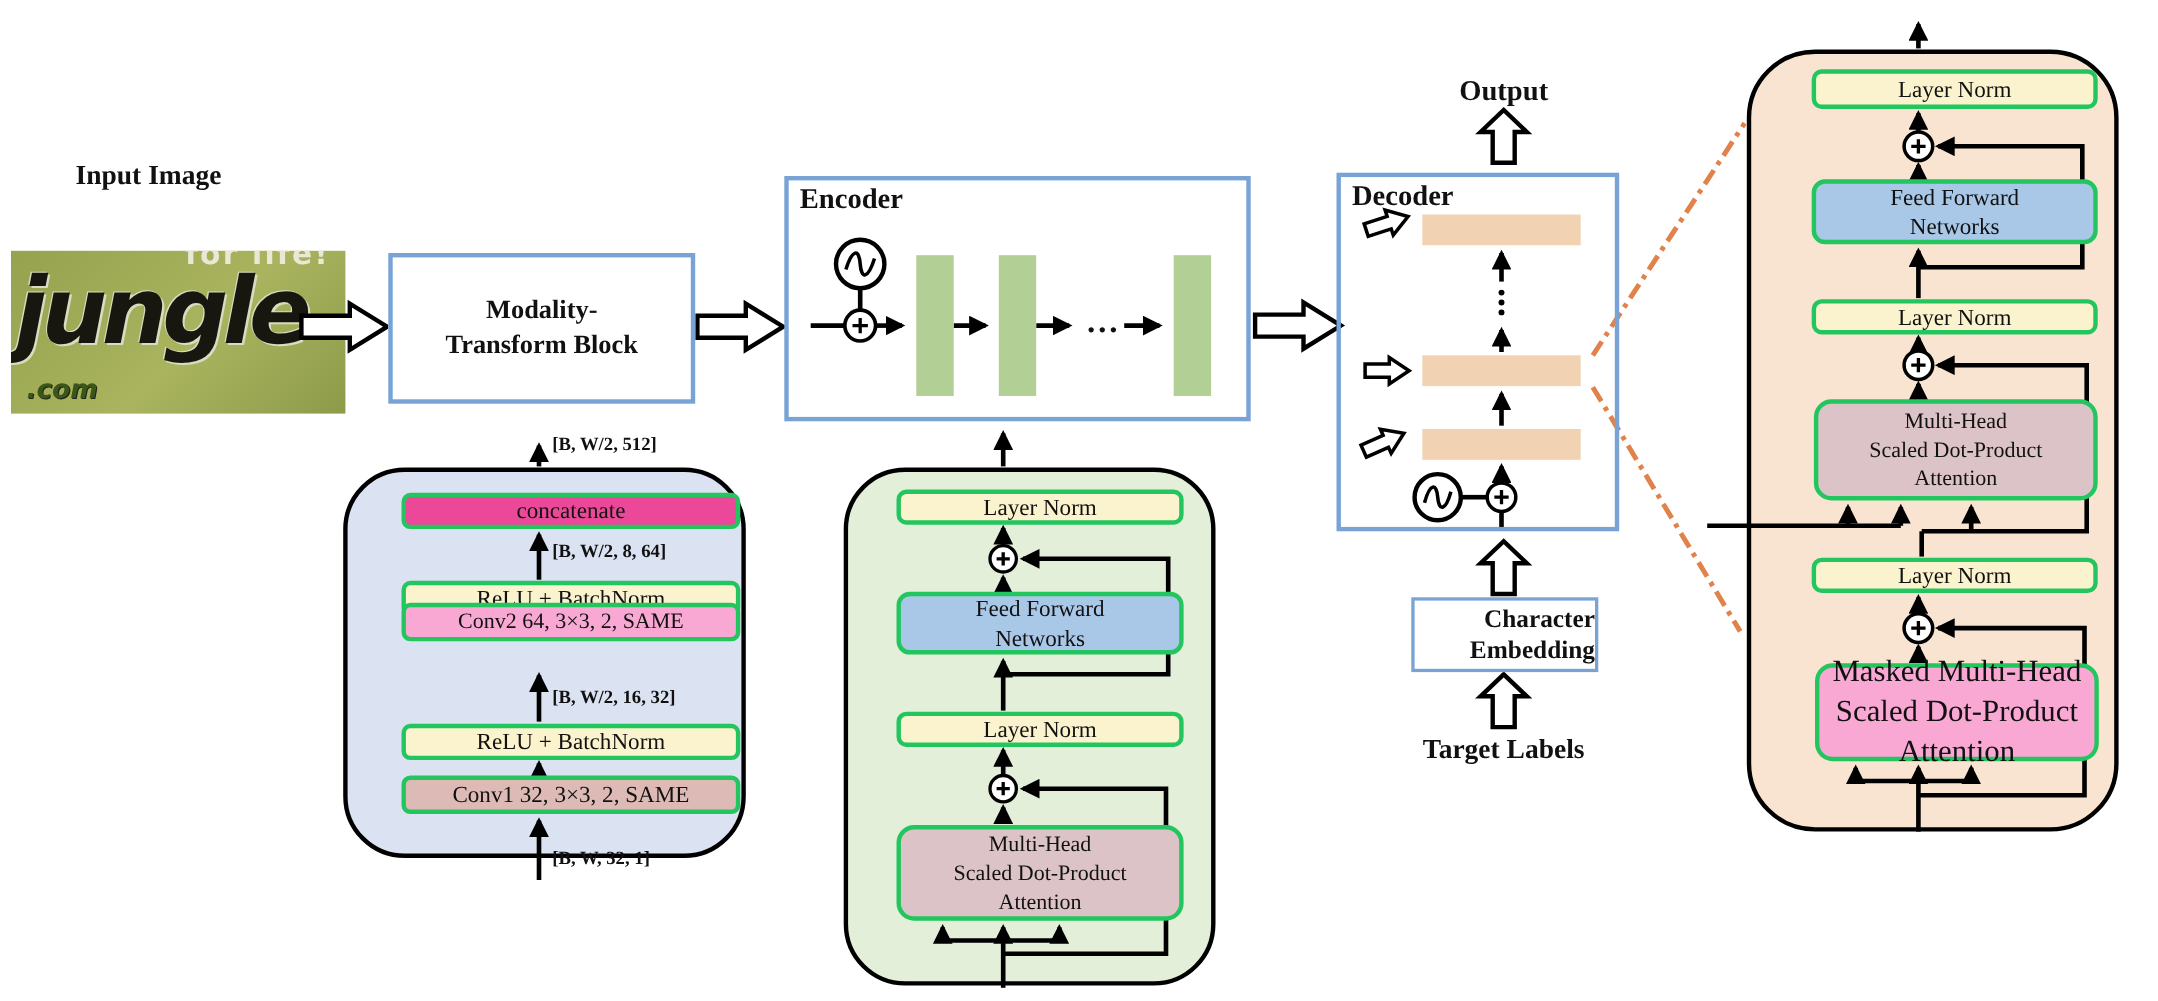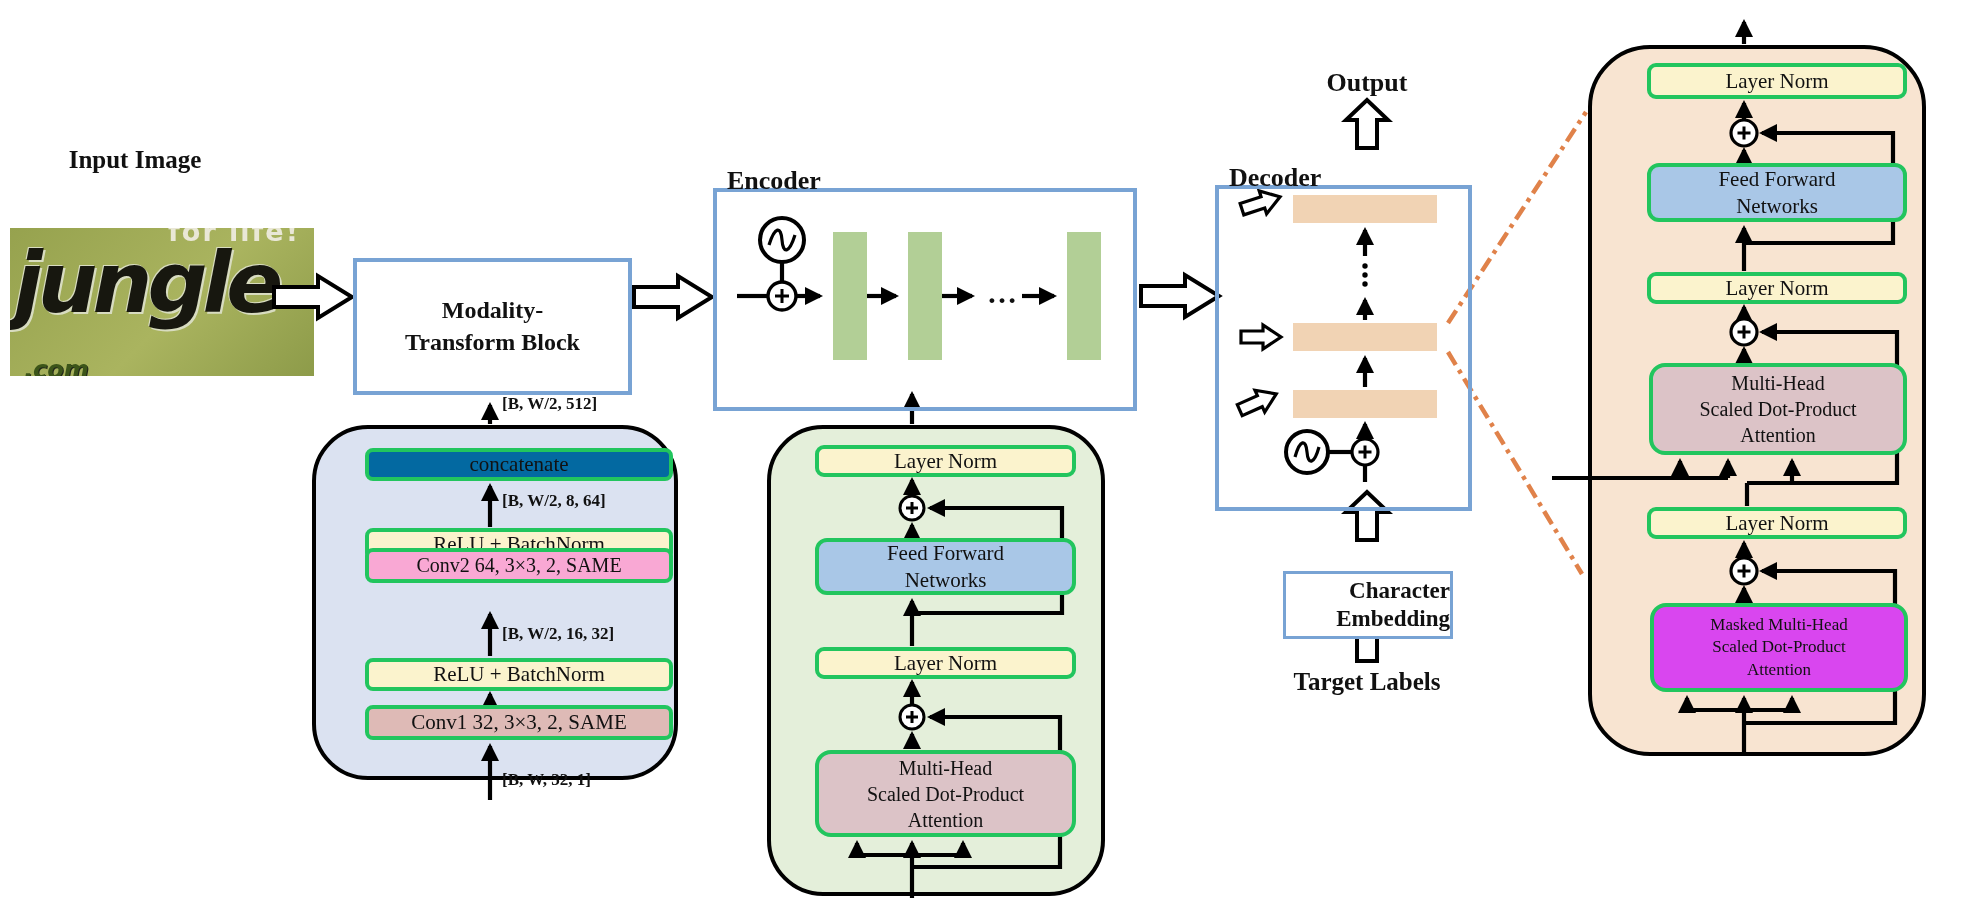--- a/index.html
+++ b/index.html
@@ -2,36 +2,36 @@
 <html><head>
 <meta charset="utf-8">
 <style>
   html,body{margin:0;padding:0;background:#fff;}
   #stage{position:relative;width:1962px;height:910px;background:#fff;overflow:hidden;
          font-family:"Liberation Serif", serif;color:#111;}
   .abs{position:absolute;}
   svg.overlay{position:absolute;left:0;top:0;z-index:2;}
   .lbl{font-weight:bold;text-align:center;z-index:4;}
   .bigblock{z-index:1;border:4px solid #000;}
-  .bluebox{border:4px solid #78a3d4;background:#fff;z-index:3;margin-top:28px;}
+  .bluebox{border:4px solid #78a3d4;background:#fff;z-index:3;}
   .ibox{z-index:3;border:4px solid #22c55e;display:flex;flex-direction:column;
         align-items:center;justify-content:center;text-align:center;line-height:1.25;margin-left:32px;}
   .bar{z-index:3;}
   .dim{font-weight:bold;font-size:17px;z-index:4;white-space:nowrap;}
   .holo{fill:#fff;stroke:#000;stroke-width:4;}
   .holo2{fill:#fff;stroke:#000;stroke-width:3.2;}
   line,path.wire{stroke:#000;stroke-width:4.2;fill:none;}
   path.orange{stroke:#e0824a;stroke-width:4.5;fill:none;stroke-dasharray:15 6 4 6;}
   circle.node{fill:#fff;stroke:#000;}
   .photo{left:10px;top:228px;width:304px;height:148px;z-index:1;overflow:hidden;
          background:linear-gradient(135deg,#96a24e 0%,#aab45f 55%,#8d9b49 100%);}
   .jungle{position:absolute;left:4px;top:6px;font-family:"DejaVu Sans",sans-serif;
           font-weight:bold;font-style:italic;font-size:84px;letter-spacing:-5px;color:#17170f;
           text-shadow:2px 2px 0 #d8dcc0,-1px -1px 0 #d8dcc0;}
-  .jcom{position:absolute;left:14px;top:128px;font-family:"DejaVu Sans",sans-serif;
+  .jcom{position:absolute;left:14px;top:112px;font-family:"DejaVu Sans",sans-serif;
         font-weight:bold;font-style:italic;font-size:24px;color:#3c5519;text-shadow:1px 1px 0 #20261a;text-align:right;}
   .jtop{position:absolute;right:14px;top:-12px;font-family:"DejaVu Sans",sans-serif;
         font-weight:bold;font-size:27px;color:#e9e7d6;letter-spacing:2px;}
 </style>
 </head>
 <body>
 
 <div id="stage">
 
   <div class="abs photo">
@@ -183,21 +183,21 @@
 
   <div class="abs lbl" style="left:1292px;top:68px;width:150px;font-size:26px;">Output</div>
 
   <div class="abs bluebox" style="left:1283px;top:543px;width:164px;height:62px;border-width:3px;display:flex;flex-direction:column;align-items:flex-end;justify-content:center;font-weight:bold;font-size:23px;line-height:1.2;">
     <span>Character</span>
     <span>Embedding</span>
   </div>
   <div class="abs lbl" style="left:1272px;top:668px;width:190px;font-size:25px;">Target Labels</div>
 
   <div class="abs dim" style="left:502px;top:394px;">[B, W/2, 512]</div>
-  <div class="abs ibox" style="left:333px;top:448px;width:300px;height:25px;border-radius:8px;background:#0369a1;font-size:21px;">
+  <div class="abs ibox" style="left:333px;top:448px;width:300px;height:25px;border-radius:8px;background:#ec4899;font-size:21px;">
     <span>concatenate</span>
   </div>
   <div class="abs dim" style="left:502px;top:491px;">[B, W/2, 8, 64]</div>
   <div class="abs ibox" style="left:333px;top:528px;width:300px;height:25px;border-radius:8px;background:#fbf3cd;font-size:21px;">
     <span>ReLU + BatchNorm</span>
   </div>
   <div class="abs ibox" style="left:333px;top:548px;width:300px;height:27px;border-radius:8px;background:#f9a8d4;font-size:20px;">
     <span>Conv2 64, 3×3, 2, SAME</span>
   </div>
   <div class="abs dim" style="left:502px;top:624px;">[B, W/2, 16, 32]</div>
@@ -236,19 +236,19 @@
     <span>Layer Norm</span>
   </div>
   <div class="abs ibox" style="left:1617px;top:363px;width:250px;height:84px;border-radius:16px;background:#dcc3c7;font-size:20px;line-height:1.3;">
     <span>Multi-Head</span>
     <span>Scaled Dot-Product</span>
     <span>Attention</span>
   </div>
   <div class="abs ibox" style="left:1615px;top:507px;width:252px;height:24px;border-radius:9px;background:#fbf3cd;font-size:21px;">
     <span>Layer Norm</span>
   </div>
-  <div class="abs ibox" style="left:1618px;top:603px;width:250px;height:81px;border-radius:16px;background:#d946ef;font-size:17px;line-height:1.3;">
+  <div class="abs ibox" style="left:1618px;top:603px;width:250px;height:81px;border-radius:16px;background:#f9a8d4;font-size:28px;line-height:1.3;">
     <span>Masked Multi-Head</span>
     <span>Scaled Dot-Product</span>
     <span>Attention</span>
   </div>
 
 </div>
 
 </body></html>

